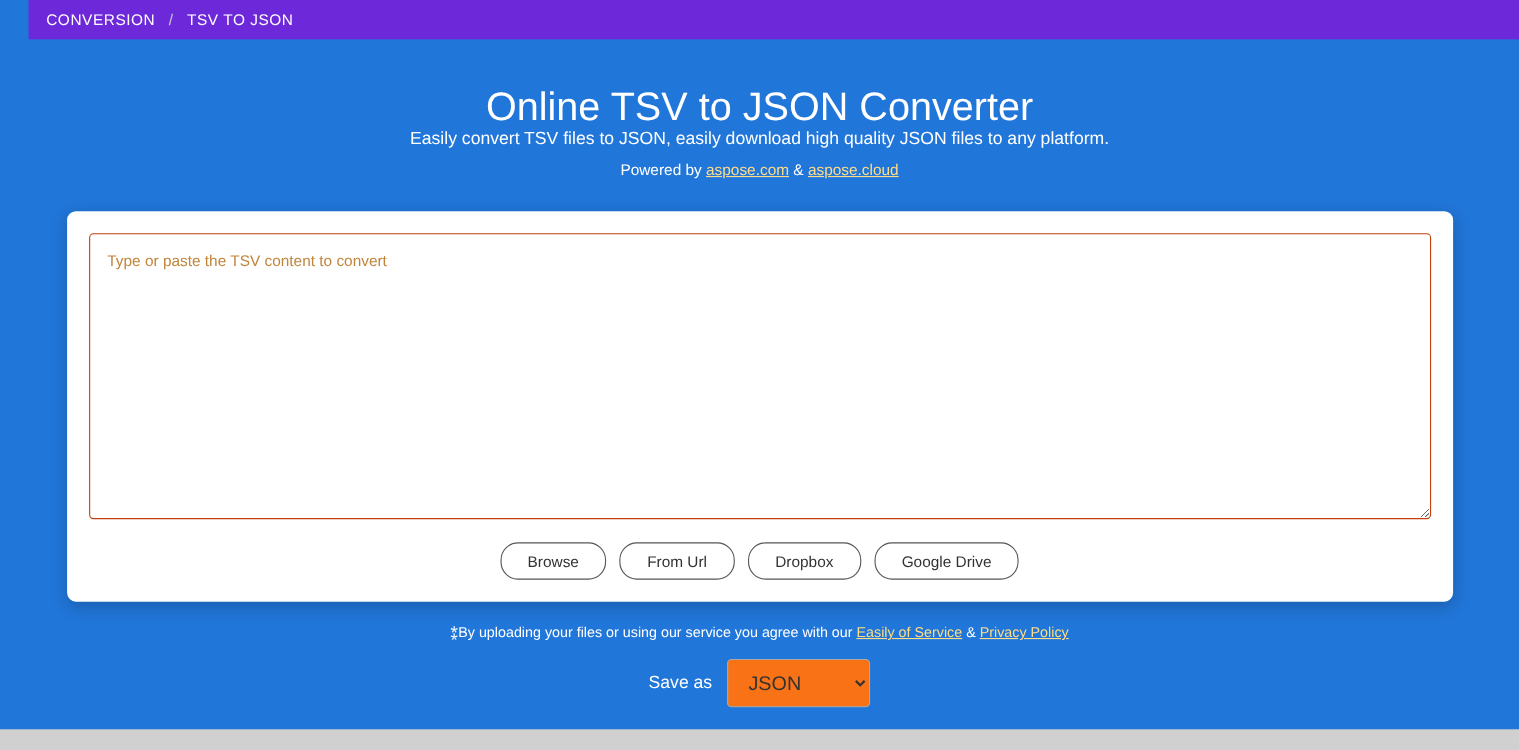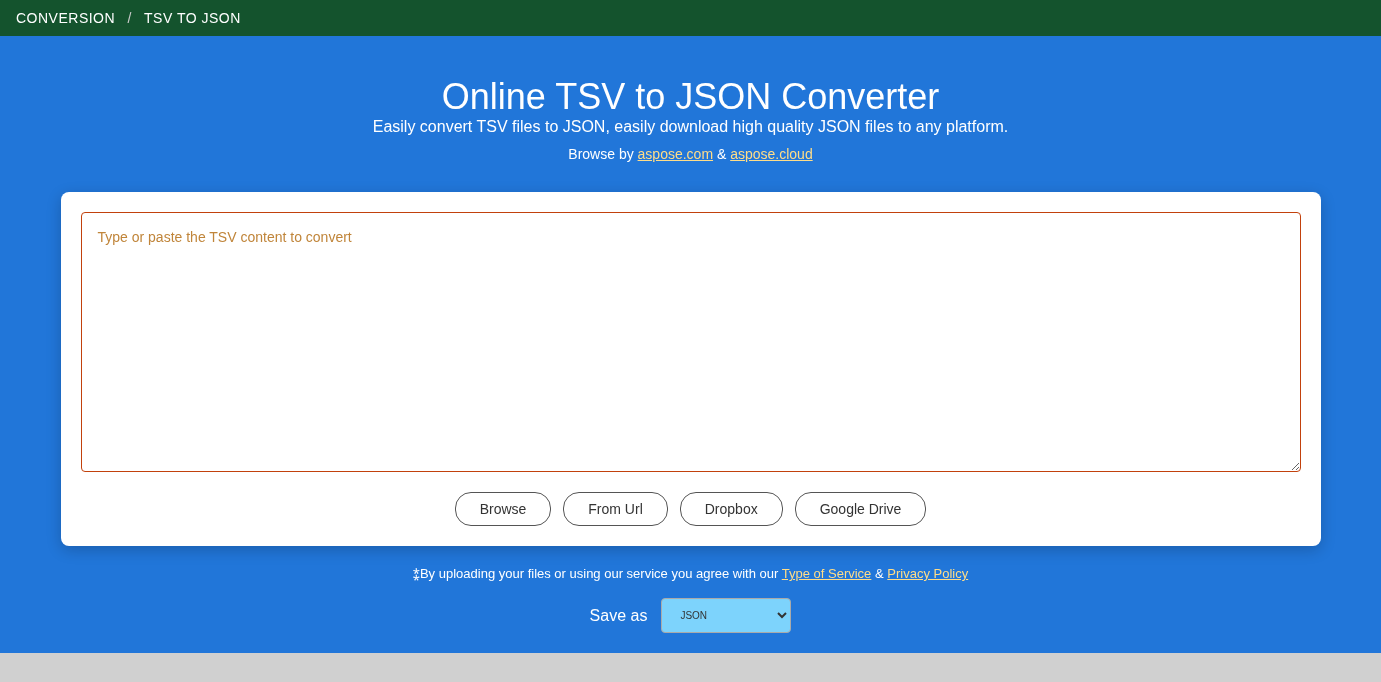--- a/index.html
+++ b/index.html
@@ -11,24 +11,25 @@
     body {
       font-family: 'Segoe UI', Arial, sans-serif;
       background-color: #2176d9;
       min-height: 682px;
       display: flex;
       flex-direction: column;
     }
 
     
     .top-bar {
-      background-color: #14532d;
+      background-color: #6d28d9;
       padding: 10px 16px;
       display: flex;
       align-items: flex-start;
+      margin-left: 26px;
     }
 
     .breadcrumb {
       color: #ffffff;
       font-size: 14px;
       font-weight: 500;
       letter-spacing: 0.5px;
     }
 
     .breadcrumb .separator {
@@ -145,24 +146,24 @@
       margin-top: 16px;
     }
 
     .save-as-label {
       color: #ffffff;
       font-size: 16px;
     }
 
     .format-select {
       padding: 10px 14px;
-      font-size: 10px;
+      font-size: 18px;
       border: 1.5px solid #aaa;
       border-radius: 4px;
-      background-color: #7dd3fc;
+      background-color: #f97316;
       color: #333;
       min-width: 130px;
       cursor: pointer;
       outline: none;
     }
 
     .convert-btn {
       padding: 12px 50px;
       background-color: #2ec466;
       color: #ffffff;
@@ -195,40 +196,40 @@
     <span class="separator">/</span>
     <span class="current">TSV TO JSON</span>
   </div>
 </div>
 
 <div class="main-content">
 
   <h1 class="page-title">Online TSV to JSON Converter</h1>
   <p class="page-subtitle">Easily convert TSV files to JSON, easily download high quality JSON files to any platform.</p>
   <p class="powered-by">
-    <span>Browse by </span>
+    <span>Powered by </span>
     <a href="#">aspose.com</a>
     <span> &amp; </span>
     <a href="#">aspose.cloud</a>
   </p>
 
   <div class="converter-card">
     <textarea class="text-input-area" placeholder="Type or paste the TSV content to convert" style=""></textarea>
 
     <div class="button-row">
       <button class="file-btn">Browse</button>
       <button class="file-btn">From Url</button>
       <button class="file-btn">Dropbox</button>
       <button class="file-btn">Google Drive</button>
     </div>
   </div>
 
   <p class="terms-row">
     <span>⁑By uploading your files or using our service you agree with our </span>
-    <a href="#">Type of Service</a>
+    <a href="#">Easily of Service</a>
     <span> &amp; </span>
     <a href="#">Privacy Policy</a>
   </p>
 
   <div class="convert-row">
     <span class="save-as-label">Save as</span>
     <select class="format-select">
       <option>JSON</option>
     </select>
   </div>

